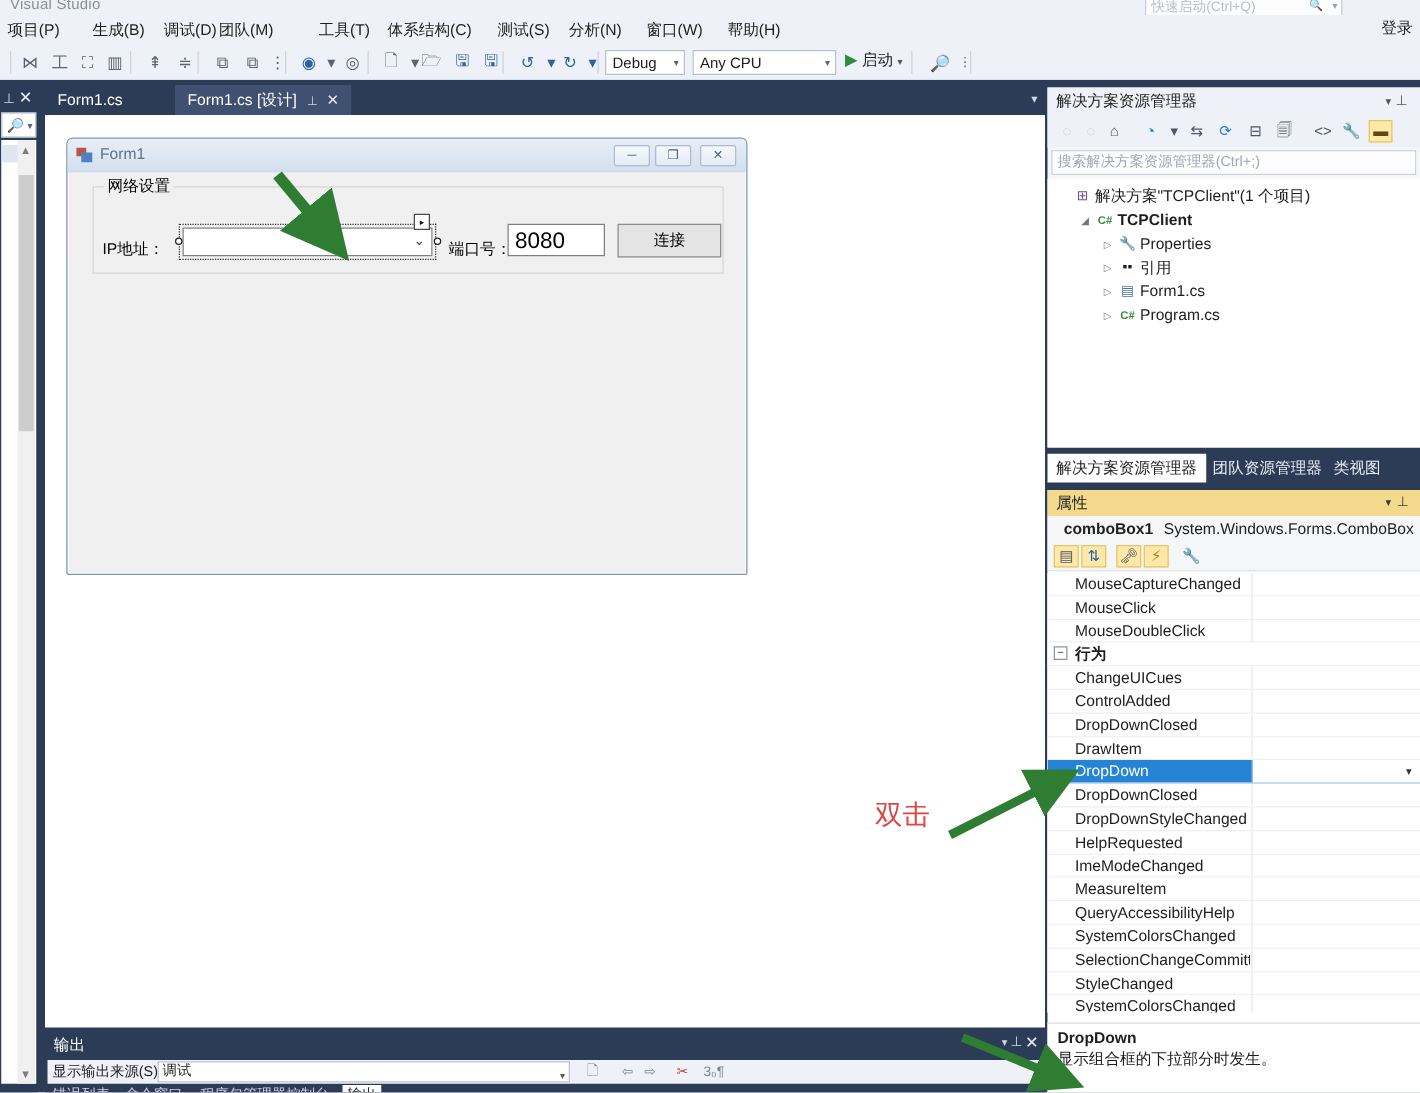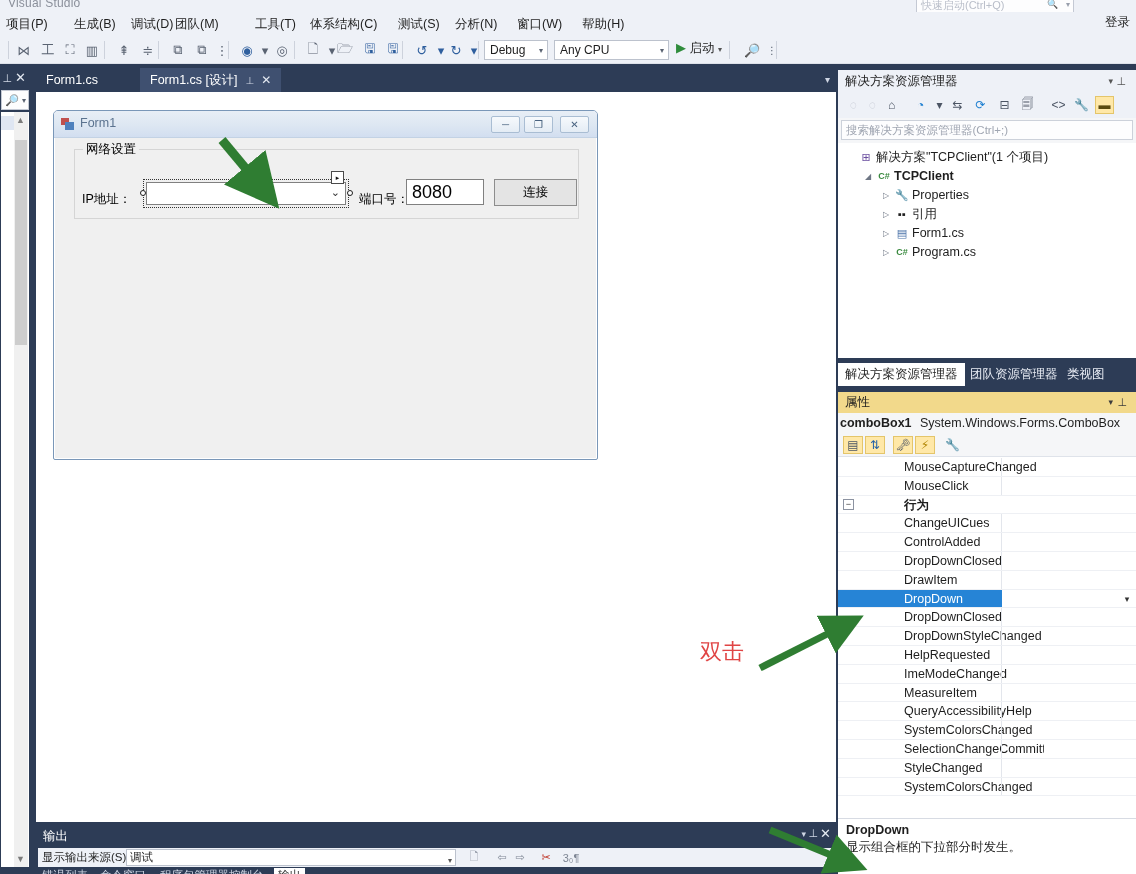--- a/index.html
+++ b/index.html
@@ -235,21 +235,21 @@
   }
   .pr-title {
     position: absolute; left: 0; top: 0; width: 100%; height: 21px;
     line-height: 21px; padding-left: 7px; font-size: 12.5px; color: #1e1e1e;
     background: #f2d98b;
   }
   .pr-title .dd { position: absolute; right: 23px; top: 0; font-size: 9px; color: #3b3b3b; }
   .pr-title .pin { position: absolute; right: 9px; top: 0; font-size: 11px; color: #3b3b3b; }
   .pr-obj {
     position: absolute; left: 0; top: 21px; width: 100%; height: 20px;
-    line-height: 20px; padding-left: 2px; font-size: 12.5px; color: #1e1e1e;
+    line-height: 20px; padding-left: 13px; font-size: 12.5px; color: #1e1e1e;
     background: #f5f6f8; white-space: nowrap;
   }
   .pr-obj b { font-weight: bold; }
   .pr-tools {
     position: absolute; left: 0; top: 41px; width: 100%; height: 24px;
     background: #f5f6f8; border-bottom: 1px solid #dfe3ea;
   }
   .pr-ic {
     position: absolute; top: 3px; width: 20px; height: 18px;
     display: flex; align-items: center; justify-content: center;
@@ -261,21 +261,21 @@
   .pr-list {
     position: absolute; left: 0; top: 66px; width: 298px; height: 352px;
     background: #ffffff; overflow: hidden;
   }
   .pr-row {
     position: relative; height: 18.8px; line-height: 18.8px; cursor: default;
     border-bottom: 1px solid #eef0f4; white-space: nowrap;
   }
   .pr-row .nm {
     position: absolute; left: 22px; top: 0; font-size: 12.5px; color: #1e1e1e;
-    width: 140px; overflow: hidden; margin-left: 44px;
+    width: 140px; overflow: hidden;
   }
   .pr-row .vl {
     position: absolute; left: 163px; top: 0; right: 0; height: 100%;
     border-left: 1px solid #e3e6ec;
   }
   .pr-row.cat { background: #ffffff; }
   .pr-row.cat .nm { left: 22px; font-weight: bold; width: auto; }
   .pr-row.cat .exp {
     position: absolute; left: 5px; top: 3px; width: 11px; height: 11px;
     border: 1px solid #8c93a1; font-size: 9px; line-height: 9px; text-align: center;
@@ -572,20 +572,24 @@
     <div class="pr-gutter"></div>
     <div class="pr-list" id="prlist">
         <div class="pr-row">
           <span class="nm">MouseCaptureChanged</span>
           <span class="vl"></span>
         </div>
         <div class="pr-row">
           <span class="nm">MouseClick</span>
           <span class="vl"></span>
         </div>
+        <div class="pr-row">
+          <span class="nm">MouseDoubleClick</span>
+          <span class="vl"></span>
+        </div>
         <div class="pr-row cat">
           <span class="exp">−</span>
           <span class="nm">行为</span>
         </div>
         <div class="pr-row">
           <span class="nm">ChangeUICues</span>
           <span class="vl"></span>
         </div>
         <div class="pr-row">
           <span class="nm">ControlAdded</span>

